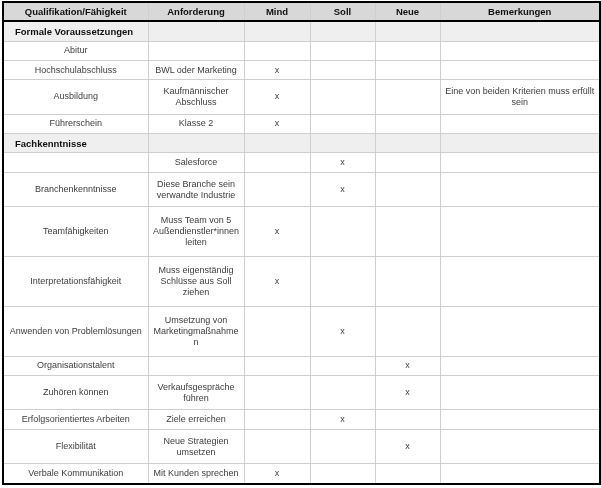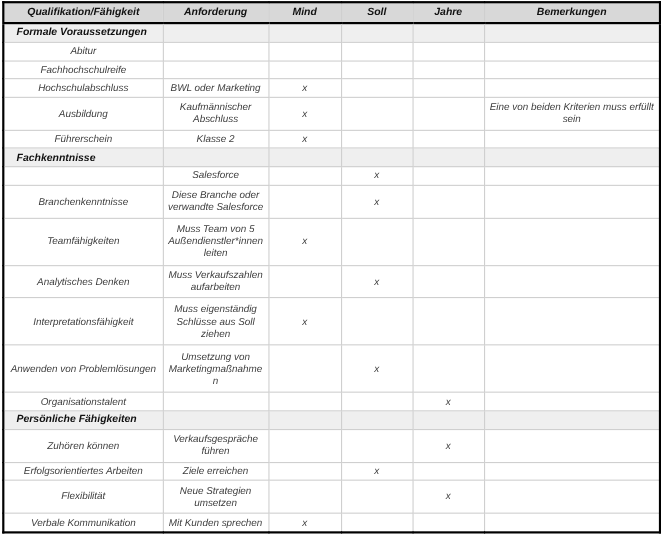--- a/index.html
+++ b/index.html
@@ -16,21 +16,20 @@
     padding: 0;
     background: #ffffff;
     width: 601px;
     height: 488px;
     font-family: "Liberation Sans", sans-serif;
   }
   .page {
     width: 601px;
     height: 488px;
     padding: 1px 2px 2px 2px;
-    font-style: italic;
   }
   table.matrix {
     border-collapse: collapse;
     table-layout: fixed;
     width: 597px;
     height: 484px;
     border: 2px solid var(--outer-border);
   }
   col.c-qual { width: 145px; }
   col.c-anf  { width: 96px; }
@@ -82,21 +81,21 @@
         <col class="c-soll">
         <col class="c-kann">
         <col class="c-bem">
     </colgroup>
     <thead>
       <tr>
         <th>Qualifikation/Fähigkeit</th>
         <th>Anforderung</th>
         <th>Mind</th>
         <th>Soll</th>
-        <th>Jahre</th>
+        <th>Neue</th>
         <th>Bemerkungen</th>
       </tr>
     </thead>
     <tbody>
         <tr class="section-row">
           <td class="section-cell">Formale Voraussetzungen</td>
           <td></td>
           <td></td>
           <td></td>
           <td></td>
@@ -104,28 +103,20 @@
         </tr>
         <tr class="data-row">
           <td>Abitur</td>
           <td></td>
           <td></td>
           <td></td>
           <td></td>
           <td></td>
         </tr>
         <tr class="data-row">
-          <td>Fachhochschulreife</td>
-          <td></td>
-          <td></td>
-          <td></td>
-          <td></td>
-          <td></td>
-        </tr>
-        <tr class="data-row">
           <td>Hochschulabschluss</td>
           <td>BWL oder Marketing</td>
           <td>x</td>
           <td></td>
           <td></td>
           <td></td>
         </tr>
         <tr class="data-row">
           <td>Ausbildung</td>
           <td>Kaufmännischer Abschluss</td>
@@ -153,43 +144,35 @@
         <tr class="data-row">
           <td></td>
           <td>Salesforce</td>
           <td></td>
           <td>x</td>
           <td></td>
           <td></td>
         </tr>
         <tr class="data-row">
           <td>Branchenkenntnisse</td>
-          <td>Diese Branche oder verwandte Salesforce</td>
+          <td>Diese Branche sein verwandte Industrie</td>
           <td></td>
           <td>x</td>
           <td></td>
           <td></td>
         </tr>
         <tr class="data-row">
           <td>Teamfähigkeiten</td>
           <td>Muss Team von 5 Außendienstler*innen leiten</td>
           <td>x</td>
           <td></td>
           <td></td>
           <td></td>
         </tr>
         <tr class="data-row">
-          <td>Analytisches Denken</td>
-          <td>Muss Verkaufszahlen aufarbeiten</td>
-          <td></td>
-          <td>x</td>
-          <td></td>
-          <td></td>
-        </tr>
-        <tr class="data-row">
           <td>Interpretationsfähigkeit</td>
           <td>Muss eigenständig Schlüsse aus Soll ziehen</td>
           <td>x</td>
           <td></td>
           <td></td>
           <td></td>
         </tr>
         <tr class="data-row">
           <td>Anwenden von Problemlösungen</td>
           <td>Umsetzung von Marketingmaßnahmen</td>
@@ -197,28 +180,20 @@
           <td>x</td>
           <td></td>
           <td></td>
         </tr>
         <tr class="data-row">
           <td>Organisationstalent</td>
           <td></td>
           <td></td>
           <td></td>
           <td>x</td>
-          <td></td>
-        </tr>
-        <tr class="section-row">
-          <td class="section-cell">Persönliche Fähigkeiten</td>
-          <td></td>
-          <td></td>
-          <td></td>
-          <td></td>
           <td></td>
         </tr>
         <tr class="data-row">
           <td>Zuhören können</td>
           <td>Verkaufsgespräche führen</td>
           <td></td>
           <td></td>
           <td>x</td>
           <td></td>
         </tr>

